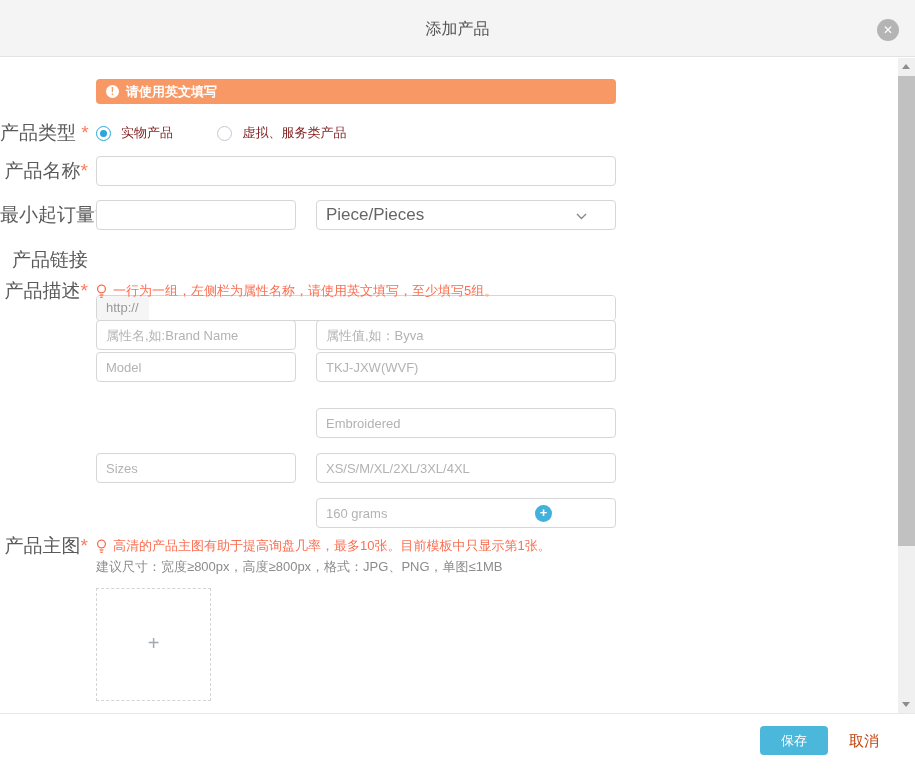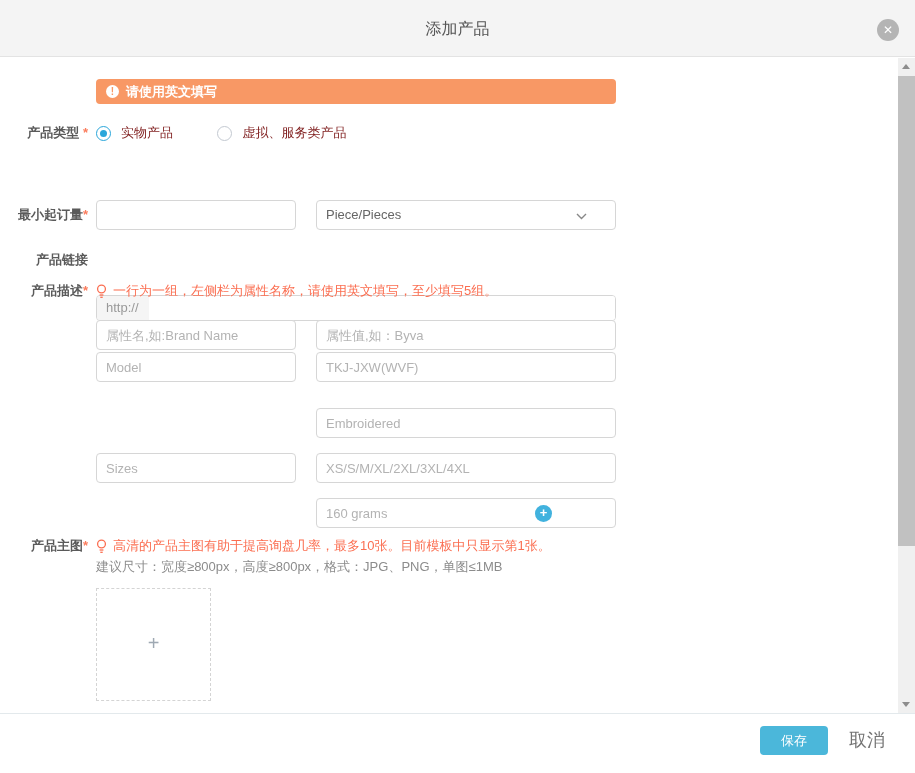--- a/index.html
+++ b/index.html
@@ -8,41 +8,41 @@
   .dialog { position:relative; width:915px; height:773px; background:#fff; }
 
   
   .header { position:absolute; top:0; left:0; right:0; height:57px; background:#f4f4f4; border-bottom:1px solid #e3e3e3; }
   .title { text-align:center; line-height:57px; font-size:16px; color:#555; }
   .close-btn { position:absolute; top:19px; right:16px; width:22px; height:22px; border-radius:50%; background:#b4b4b4; color:#fff; font-size:12px; font-weight:bold; text-align:center; line-height:22px; cursor:pointer; }
 
   
   .body { position:absolute; top:58px; left:0; right:0; height:655px; background:#fff; }
   .row { position:absolute; left:0; width:660px; }
-  .label { position:absolute; left:0; top:0; width:88px; text-align:right; font-size:13px; color:#5a5a5a; line-height:30px; white-space:pre;font-weight:bold; }
+  .label { position:absolute; left:0; top:0; width:88px; text-align:right; font-size:19px; color:#5a5a5a; line-height:30px; white-space:pre; }
   .req { color:#fb7c5c; white-space:pre; }
   .field { position:absolute; left:96px; top:0; }
 
   .banner { position:absolute; left:96px; top:21px; width:520px; height:25px; background:#f89865; border-radius:4px; display:flex; align-items:center; padding-left:10px; }
   .banner-icon { width:13px; height:13px; border-radius:50%; background:#fff; color:#f89865; font-size:10px; font-weight:bold; text-align:center; line-height:13px; margin-right:7px; }
   .banner-text { color:#fff; font-size:13px; font-weight:bold; }
 
   .radio-item { display:inline-flex; align-items:center; margin-right:40px; cursor:pointer; height:30px; }
   .radio-circle { width:15px; height:15px; border-radius:50%; border:1px solid #c3c9d1; background:#fff; margin-right:10px; position:relative; }
   .radio-circle.checked { border:1px solid #2aa6da; }
   .radio-circle.checked:after { content:""; position:absolute; left:3px; top:3px; width:7px; height:7px; border-radius:50%; background:#2aa6da; }
   .radio-label { font-size:13px; color:#7f1d1d; }
 
   input.txt { border:1px solid #d6d6d6; border-radius:4px; height:30px; font-size:13px; color:#555; padding:0 9px; outline:none; font-family:inherit; background:#fff; }
   input.txt::placeholder { color:#b3b3b3; }
   .w-wide { width:520px; }
   .w-left { width:200px; }
   .w-right { width:300px; }
 
-  .select-box { position:absolute; left:316px; top:0; width:300px; height:30px; border:1px solid #d6d6d6; border-radius:4px; background:#fff; font-size:13px; color:#666; line-height:28px; padding:0 9px; cursor:pointer; }
+  .select-box { position:absolute; left:316px; top:0; width:300px; height:30px; border:1px solid #d6d6d6; border-radius:4px; background:#fff; font-size:17px; color:#666; line-height:28px; padding:0 9px; cursor:pointer; }
   .select-chevron { position:absolute; right:28px; top:12px; }
 
   .link-wrap { position:relative; width:520px; height:26px; border:1px solid #d6d6d6; border-radius:4px; background:#fff; overflow:hidden; display:flex;margin-top:48px; }
   .link-prefix { width:52px; height:100%; background:#f5f5f5; color:#999; font-size:13px; line-height:24px; padding-left:9px; }
   .link-input { flex:1; border:none; outline:none; font-size:13px; color:#555; padding:0 8px; font-family:inherit; }
 
   .hint { display:flex; align-items:center; font-size:13px; color:#fb6e51; height:18px; }
   .hint svg { margin-right:6px; flex:0 0 auto; }
   .sub-hint { font-size:13px; color:#8c8c8c; }
 
@@ -56,21 +56,21 @@
   .scroll-arrow { position:absolute; left:0; width:17px; height:17px; cursor:pointer; }
   .scroll-arrow.up { top:0; }
   .scroll-arrow.down { bottom:0; }
   .tri-up { position:absolute; left:4px; top:6px; width:0; height:0; border-left:4px solid transparent; border-right:4px solid transparent; border-bottom:5px solid #8d8d8d; }
   .tri-down { position:absolute; left:4px; top:6px; width:0; height:0; border-left:4px solid transparent; border-right:4px solid transparent; border-top:5px solid #8d8d8d; }
   .scroll-thumb { position:absolute; left:0; top:18px; width:17px; height:470px; background:#c1c1c1; cursor:pointer; }
 
   
   .footer { position:absolute; left:0; right:0; bottom:0; height:60px; background:#fff; border-top:1px solid #e3e9ec; }
   .save-btn { position:absolute; left:760px; top:12px; width:68px; height:29px; background:#4bb7da; color:#fff; border:none; border-radius:4px; font-size:13px; cursor:pointer; font-family:inherit; }
-  .cancel-btn { position:absolute; left:849px; top:12px; height:29px; line-height:29px; color:#737373; font-size:18px; cursor:pointer; }
+  .cancel-btn { position:absolute; left:849px; top:12px; height:29px; line-height:29px; color:#c2410c; font-size:15px; cursor:pointer; }
 </style>
 </head>
 <body>
 
 <div class="dialog">
 
   <div class="header">
     <div class="title">添加产品</div>
     <div class="close-btn">
       <span>✕</span>
@@ -91,20 +91,26 @@
           <span class="radio-circle checked"></span>
           <span class="radio-label">实物产品</span>
         </span>
         <span class="radio-item">
           <span class="radio-circle"></span>
           <span class="radio-label">虚拟、服务类产品</span>
         </span>
       </div>
     </div>
 
+    <div class="row" style="top:98px;height:30px;">
+      <div class="label"><span>产品名称</span><span class="req">*</span></div>
+      <div class="field">
+        <input class="txt w-wide" type="text" value="" style="">
+      </div>
+    </div>
 
     <div class="row" style="top:142px;height:30px;">
       <div class="label"><span>最小起订量</span><span class="req">*</span></div>
       <div class="field">
         <input class="txt w-left" type="text" value="" style="">
       </div>
       <div class="select-box">
         <span>Piece/Pieces</span>
         <svg class="select-chevron" width="11" height="7" viewBox="0 0 11 7">
             <polyline points="1,1 5.5,5.5 10,1" fill="none" stroke="#888" stroke-width="1.4"></polyline>

